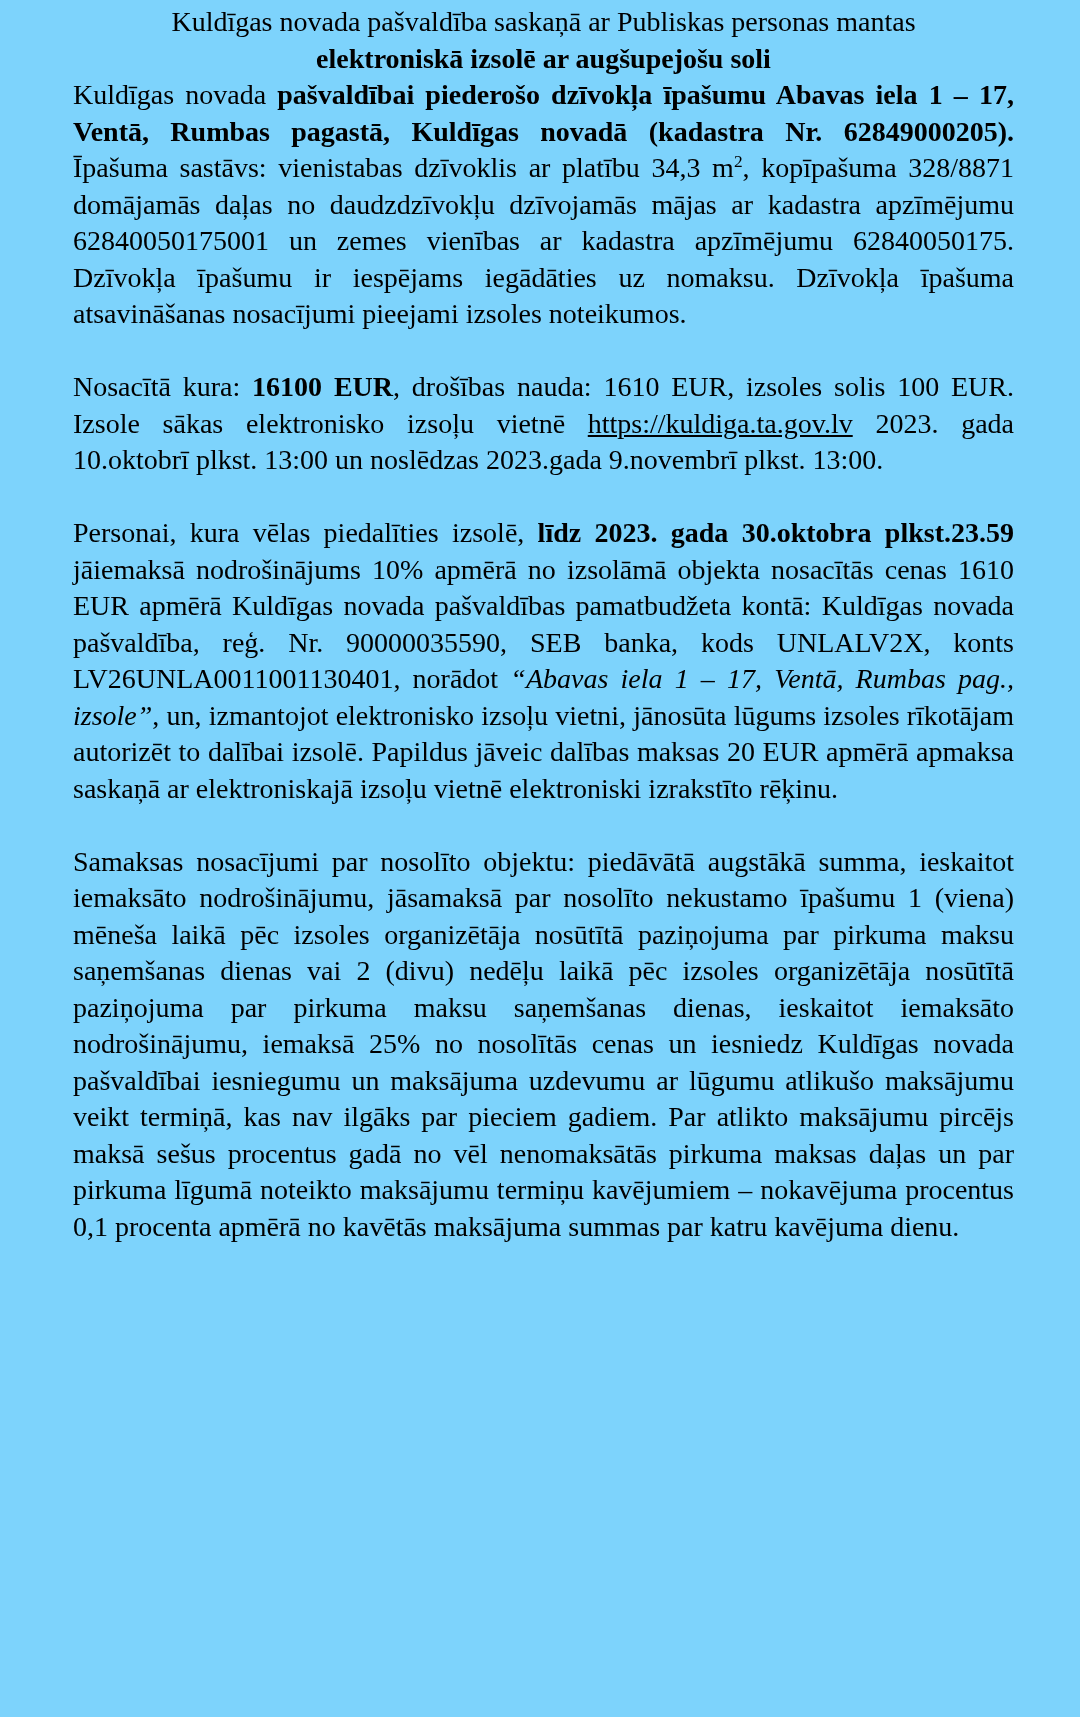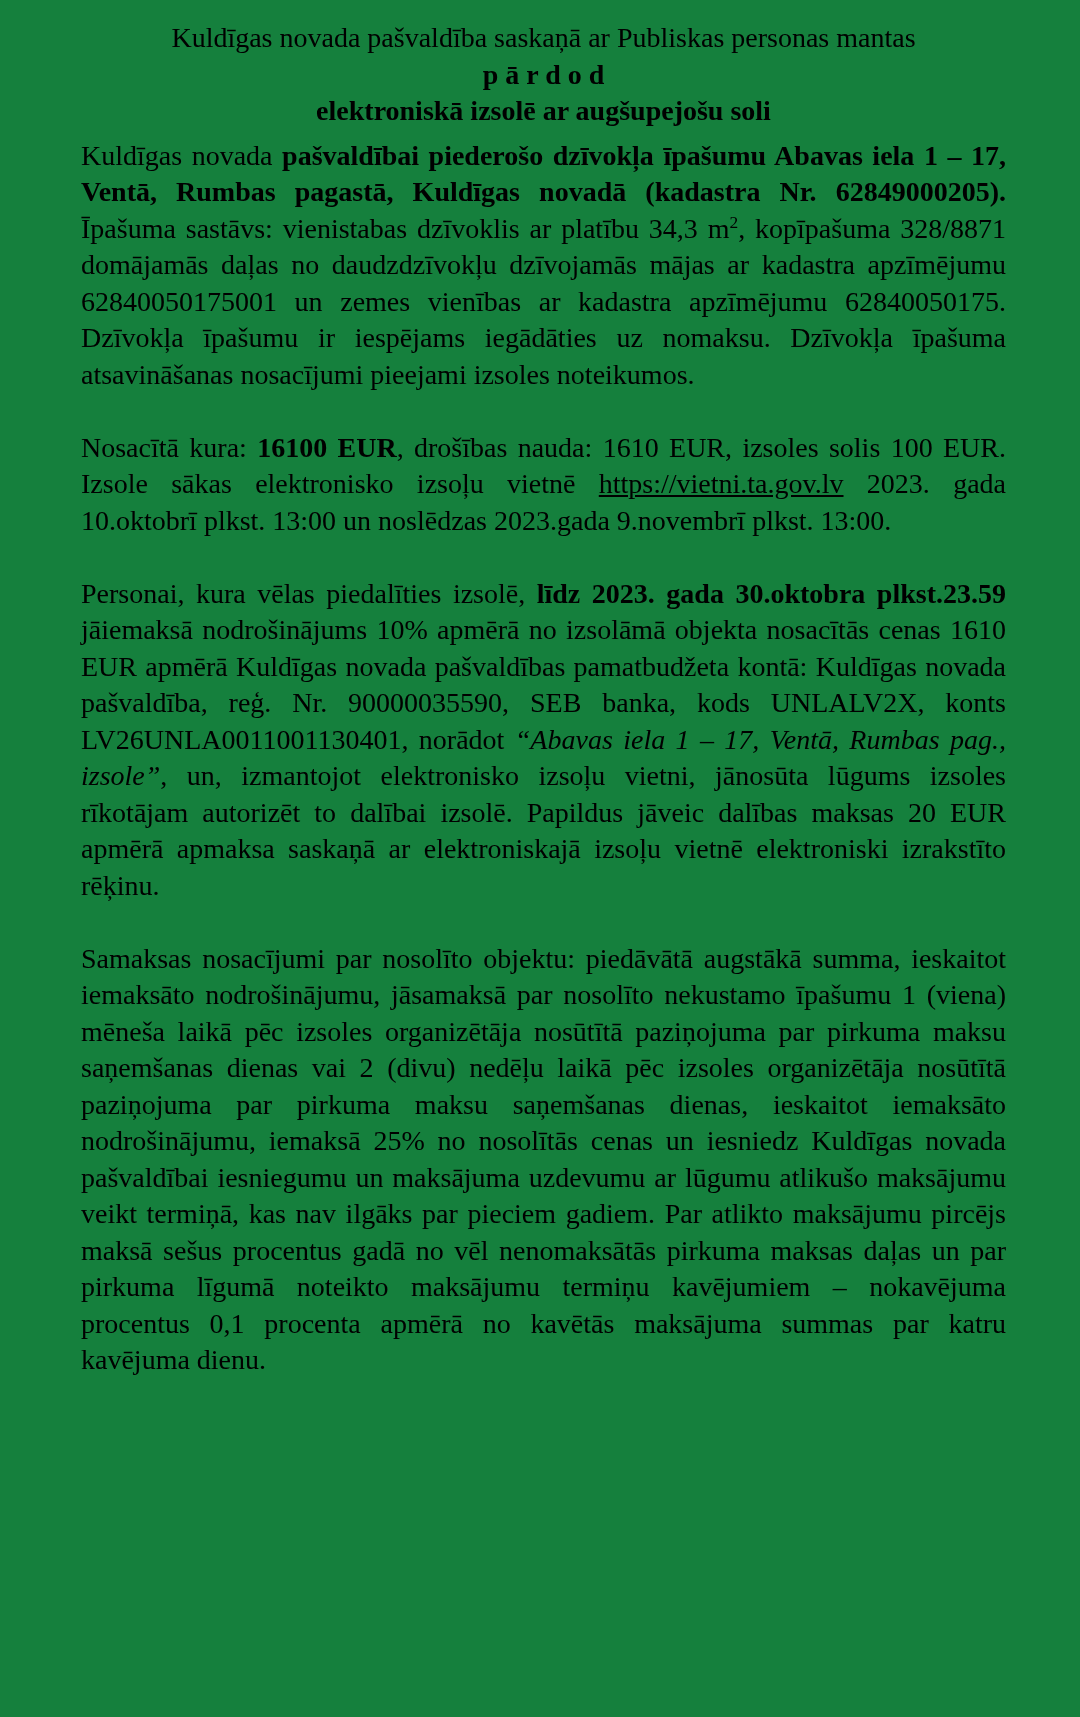--- a/index.html
+++ b/index.html
@@ -12,31 +12,31 @@
     min-height: 1717px;
     color: #000000;
     font-family: "Liberation Serif", serif;
     font-size: 28px;
     line-height: 36.5px;
   }
   .page {
     box-sizing: border-box;
     width: 1080px;
     min-height: 1717px;
-    padding: 20px 66px 40px 73px;
-    background: #15803d;
+    padding: 4px 66px 40px 73px;
+    background: #7dd3fc;
   }
   .center-line {
     text-align: center;
     margin: 0;
   }
   p.body-par {
     text-align: justify;
     text-align-last: left;
-    margin: 8px;
+    margin: 0;
   }
   p.gap {
     margin-top: 36.5px;
   }
   .b { font-weight: bold; }
   .i { font-style: italic; }
   .link {
     color: #000000;
     text-decoration: underline;
     cursor: pointer;
@@ -46,29 +46,28 @@
     font-size: 0.62em;
     line-height: 0;
   }
 </style>
 </head>
 <body>
 
 <div class="page">
 
   <div class="center-line">Kuldīgas novada pašvaldība saskaņā ar Publiskas personas mantas</div>
-  <div class="center-line b">p ā r d o d</div>
   <div class="center-line b">elektroniskā izsolē ar augšupejošu soli</div>
 
   <p class="body-par">
     <span>Kuldīgas novada </span><span class="b">pašvaldībai piederošo dzīvokļa īpašumu Abavas iela 1 – 17, Ventā, Rumbas pagastā, Kuldīgas novadā (kadastra Nr. 62849000205).</span><span> Īpašuma sastāvs: vienistabas dzīvoklis ar platību 34,3 m</span><span class="sup">2</span><span>, kopīpašuma 328/8871 domājamās daļas no daudzdzīvokļu dzīvojamās mājas ar kadastra apzīmējumu 62840050175001 un zemes vienības ar kadastra apzīmējumu 62840050175. Dzīvokļa īpašumu ir iespējams iegādāties uz nomaksu. Dzīvokļa īpašuma atsavināšanas nosacījumi pieejami izsoles noteikumos.</span>
   </p>
 
   <p class="body-par gap">
-    <span>Nosacītā kura: </span><span class="b">16100 EUR</span><span>, drošības nauda: 1610 EUR, izsoles solis 100 EUR. Izsole sākas elektronisko izsoļu vietnē </span><span class="link">https://vietni.ta.gov.lv</span><span> 2023. gada 10.oktobrī  plkst. 13:00 un noslēdzas 2023.gada 9.novembrī plkst. 13:00.</span>
+    <span>Nosacītā kura: </span><span class="b">16100 EUR</span><span>, drošības nauda: 1610 EUR, izsoles solis 100 EUR. Izsole sākas elektronisko izsoļu vietnē </span><span class="link">https://kuldiga.ta.gov.lv</span><span> 2023. gada 10.oktobrī  plkst. 13:00 un noslēdzas 2023.gada 9.novembrī plkst. 13:00.</span>
   </p>
 
   <p class="body-par gap">
     <span>Personai, kura vēlas piedalīties izsolē, </span><span class="b">līdz 2023. gada 30.oktobra plkst.23.59</span><span> jāiemaksā nodrošinājums 10% apmērā no izsolāmā objekta nosacītās cenas 1610 EUR apmērā Kuldīgas novada pašvaldības pamatbudžeta kontā: Kuldīgas novada pašvaldība, reģ. Nr. 90000035590, SEB banka, kods UNLALV2X, konts LV26UNLA0011001130401, norādot </span><span class="i">“Abavas iela 1 – 17, Ventā, Rumbas pag., izsole”</span><span>, un, izmantojot elektronisko izsoļu vietni, jānosūta lūgums izsoles rīkotājam autorizēt to dalībai izsolē. Papildus jāveic dalības maksas 20 EUR apmērā apmaksa saskaņā ar elektroniskajā izsoļu vietnē elektroniski izrakstīto rēķinu.</span>
   </p>
 
   <p class="body-par gap">
     <span>Samaksas nosacījumi par nosolīto objektu: piedāvātā augstākā summa, ieskaitot iemaksāto nodrošinājumu, jāsamaksā par nosolīto nekustamo īpašumu 1 (viena) mēneša laikā pēc izsoles organizētāja nosūtītā paziņojuma par pirkuma maksu saņemšanas dienas vai 2 (divu) nedēļu laikā pēc izsoles organizētāja nosūtītā paziņojuma par pirkuma maksu saņemšanas dienas, ieskaitot iemaksāto nodrošinājumu, iemaksā 25% no nosolītās cenas un iesniedz Kuldīgas novada pašvaldībai iesniegumu un maksājuma uzdevumu ar lūgumu atlikušo maksājumu veikt termiņā, kas nav ilgāks par pieciem gadiem. Par atlikto maksājumu pircējs maksā sešus procentus gadā no vēl nenomaksātās pirkuma maksas daļas un par pirkuma līgumā noteikto maksājumu termiņu kavējumiem – nokavējuma procentus 0,1 procenta apmērā no kavētās maksājuma summas par katru kavējuma dienu.</span>
   </p>
 

